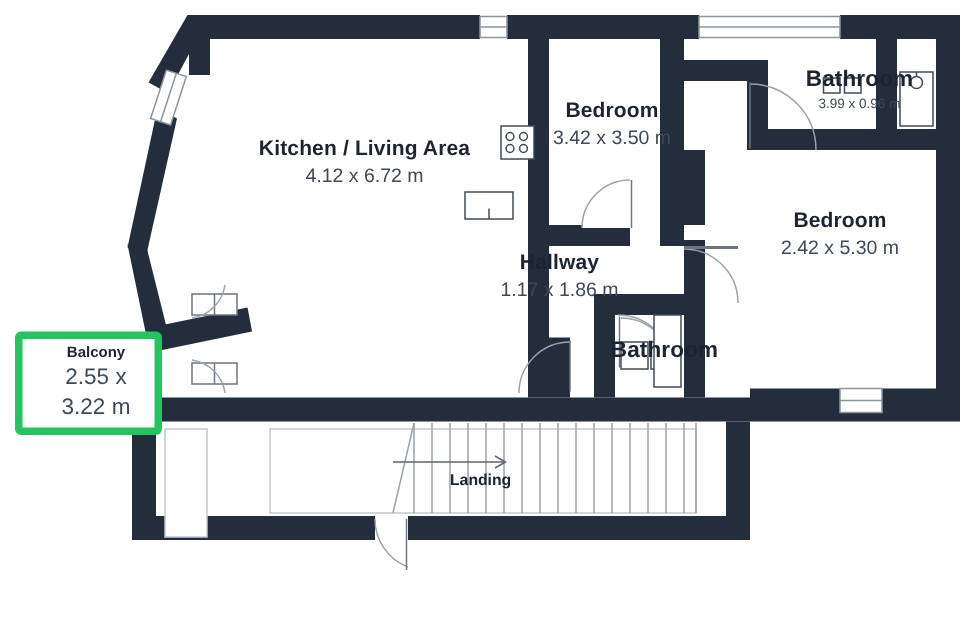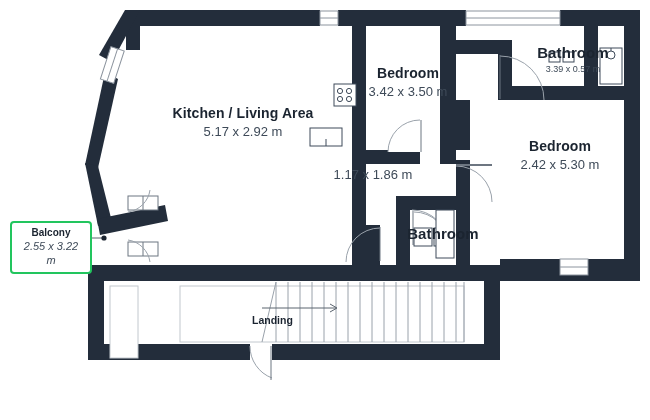--- a/index.html
+++ b/index.html
@@ -28,35 +28,36 @@
     font-size:13px;
     font-weight:normal;
     color:#3e4a58;
     margin-top:1px;
   }
   .room-label.small .name{font-size:15px;}
   .room-label.small .dims{font-size:9px;}
 
   .callout{
     position:absolute;
-    border:2px solid #22c55e;
+    border:5px solid #22c55e;
     border-radius:4px;
     background:#fff;
-    padding:3px 6px 4px 6px;
+    padding:3px 6px 4px 16px;
     text-align:center;
     line-height:1.3;
   }
   .callout .name{font-size:10px;font-weight:bold;color:#1b2430;}
-  .callout .dims{font-size:11px;color:#3e4a58;font-style:italic;}
+  .callout .dims{font-size:15px;color:#3e4a58;}
 
   .stair-label{
     position:absolute;
     font-size:10.5px;
     font-weight:bold;
     color:#1b2430;
+    margin-left:48px;
   }
 </style>
 </head>
 <body>
 
 <div id="plan">
 
   <svg width="650" height="420" viewBox="0 0 650 420">
 
     <g fill="#232d3b">
@@ -240,45 +241,46 @@
     </g>
 
     <g stroke="#5b646e" stroke-width="1">
       <line x1="74" y1="238" x2="104" y2="238"></line>
       <circle cx="104" cy="238" r="2.6" fill="#1b2430" stroke="none"></circle>
       <line x1="74" y1="262" x2="82" y2="230" stroke="#8c949e"></line>
     </g>
 
   </svg>
 
-  <div class="room-label" style="left:148px;top:105px;width:190px;">
+  <div class="room-label" style="left:148px;top:90px;width:190px;">
     <div class="name">Kitchen / Living Area</div>
-    <div class="dims">5.17 x 2.92 m</div>
+    <div class="dims">4.12 x 6.72 m</div>
   </div>
 
   <div class="room-label" style="left:343px;top:65px;width:130px;">
     <div class="name">Bedroom</div>
     <div class="dims">3.42 x 3.50 m</div>
   </div>
 
   <div class="room-label" style="left:495px;top:138px;width:130px;">
     <div class="name">Bedroom</div>
     <div class="dims">2.42 x 5.30 m</div>
   </div>
 
   <div class="room-label small" style="left:518px;top:44px;width:110px;">
     <div class="name">Bathroom</div>
-    <div class="dims">3.39 x 0.57 m</div>
+    <div class="dims">3.99 x 0.96 m</div>
   </div>
 
   <div class="room-label small" style="left:388px;top:225px;width:110px;">
     <div class="name">Bathroom</div>
   </div>
 
   <div class="room-label" style="left:318px;top:166px;width:110px;">
+    <div class="name">Hallway</div>
     <div class="dims">1.17 x 1.86 m</div>
   </div>
 
   <div class="callout" style="left:10px;top:221px;width:66px;">
     <div class="name">Balcony</div>
     <div class="dims">2.55 x 3.22 m</div>
   </div>
 
   <div class="stair-label" style="left:252px;top:314px;">Landing</div>
 

